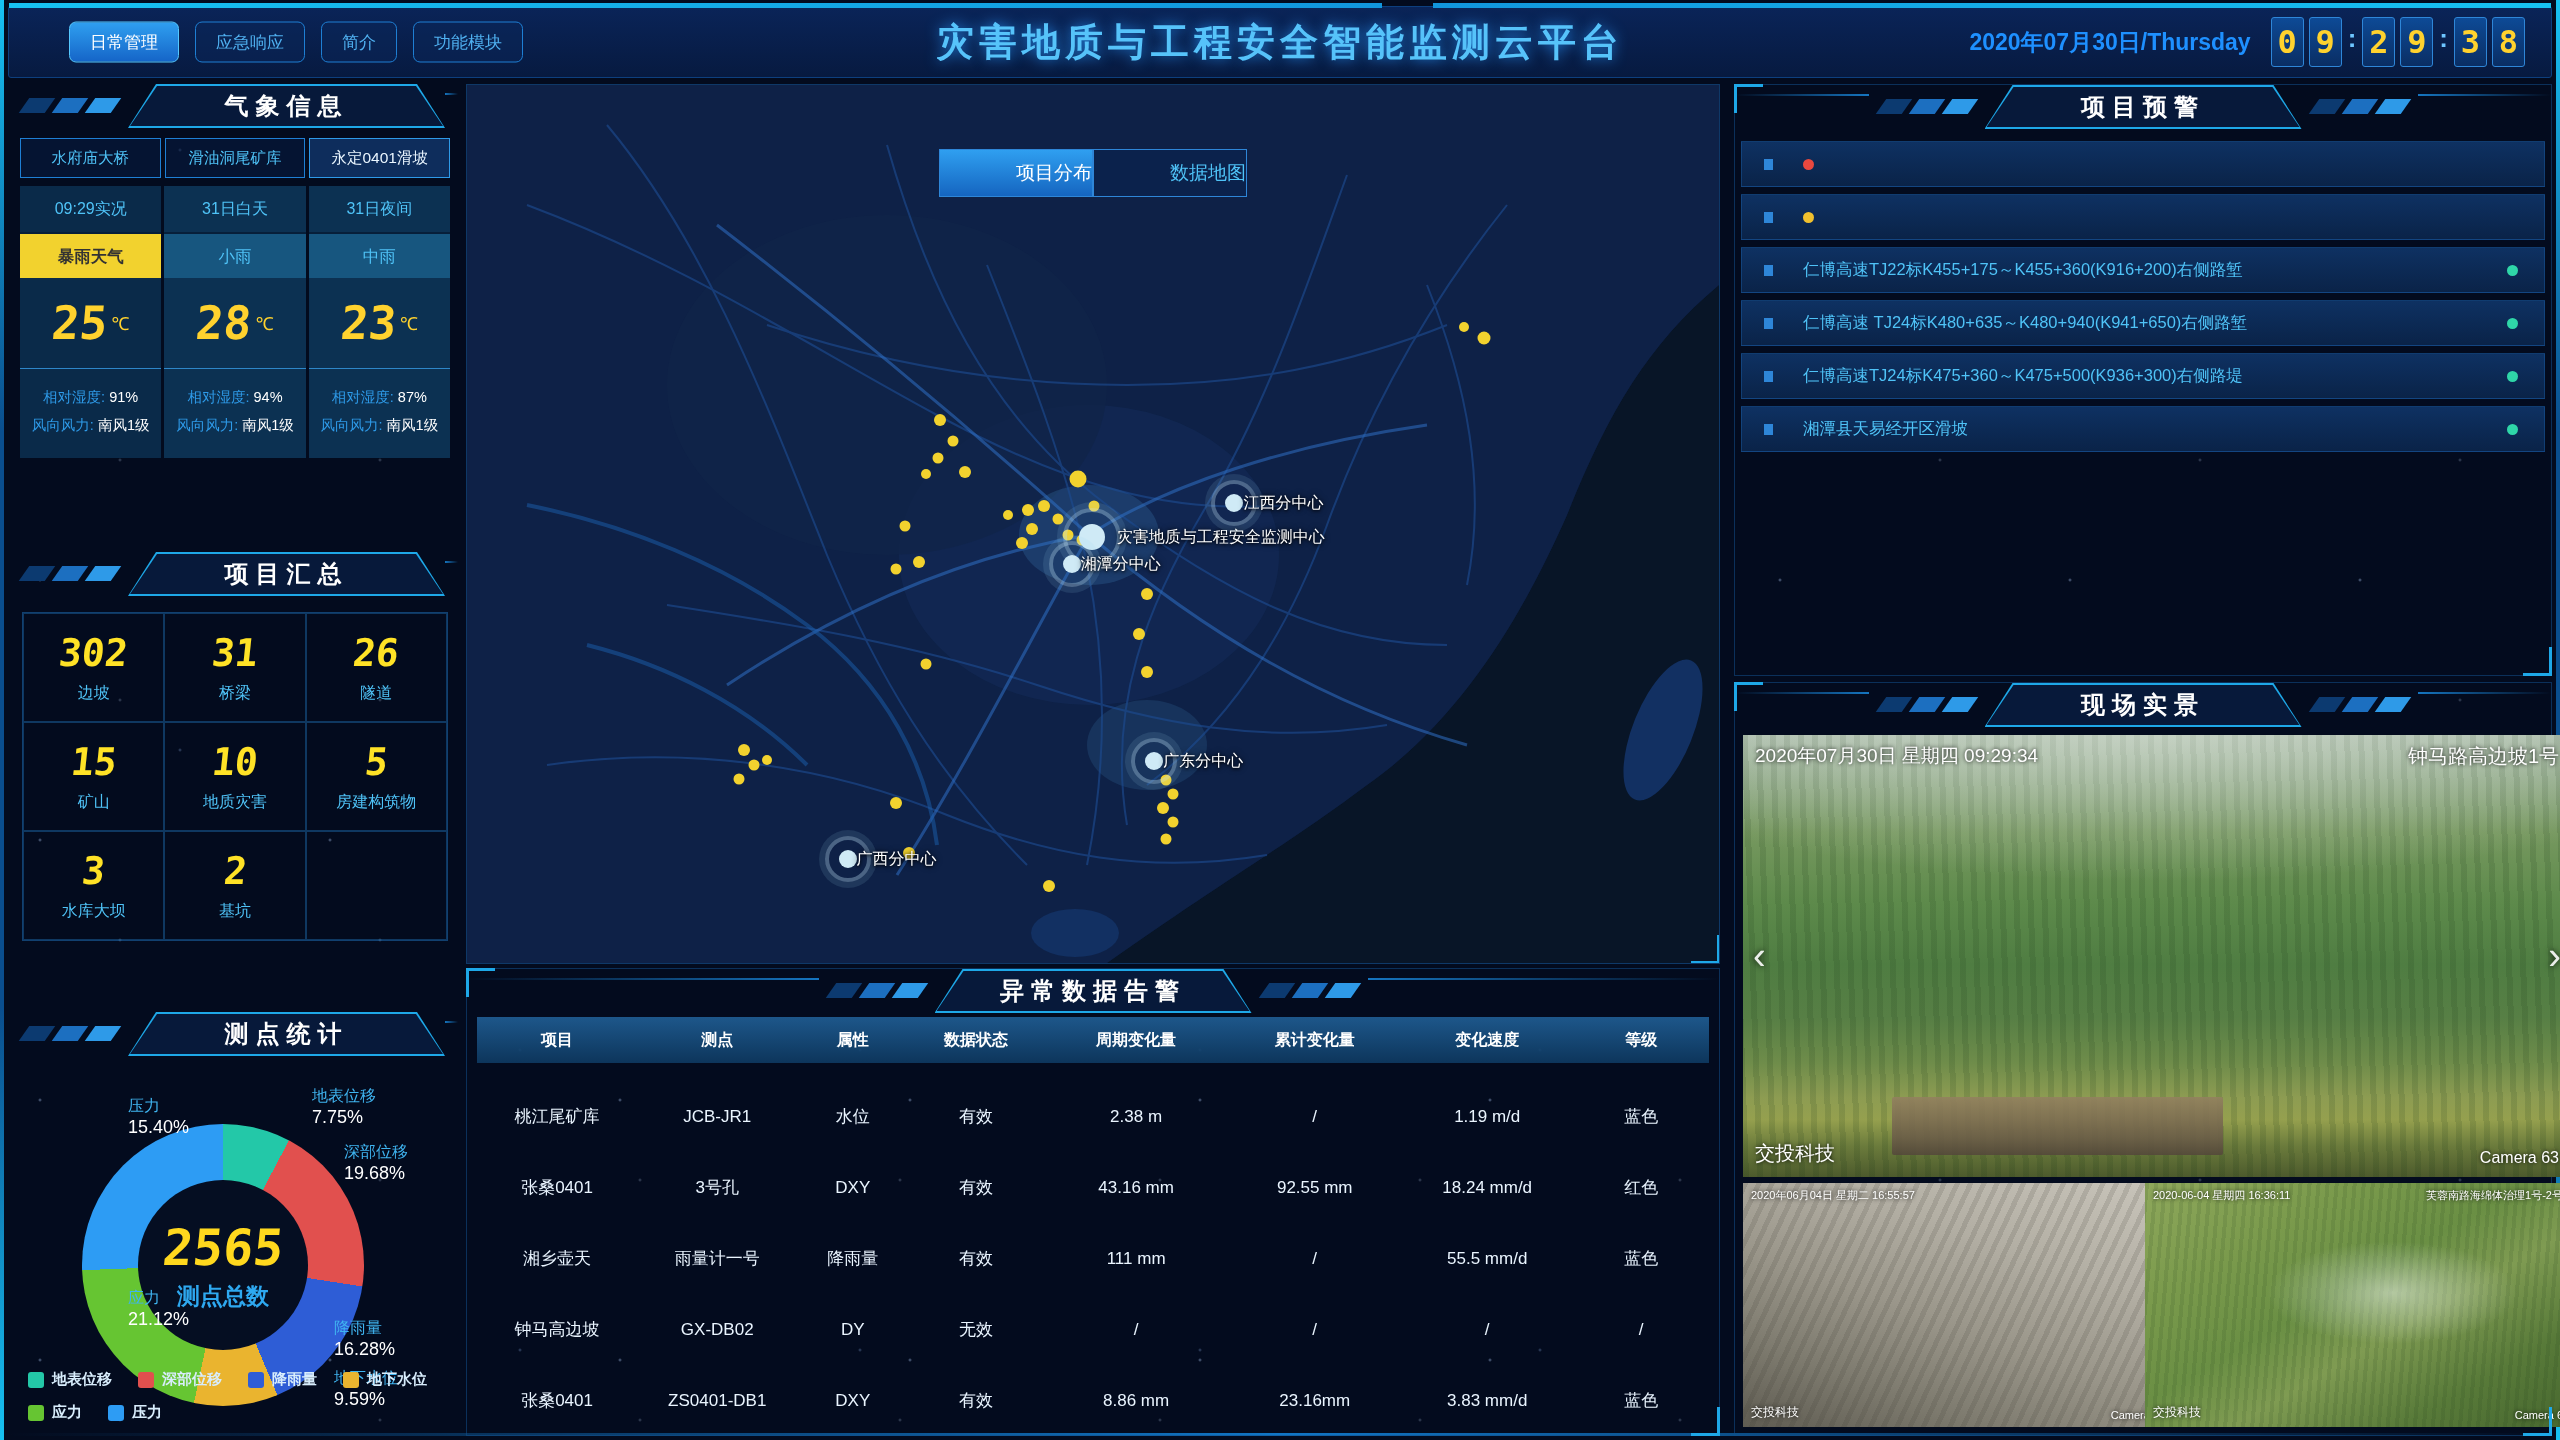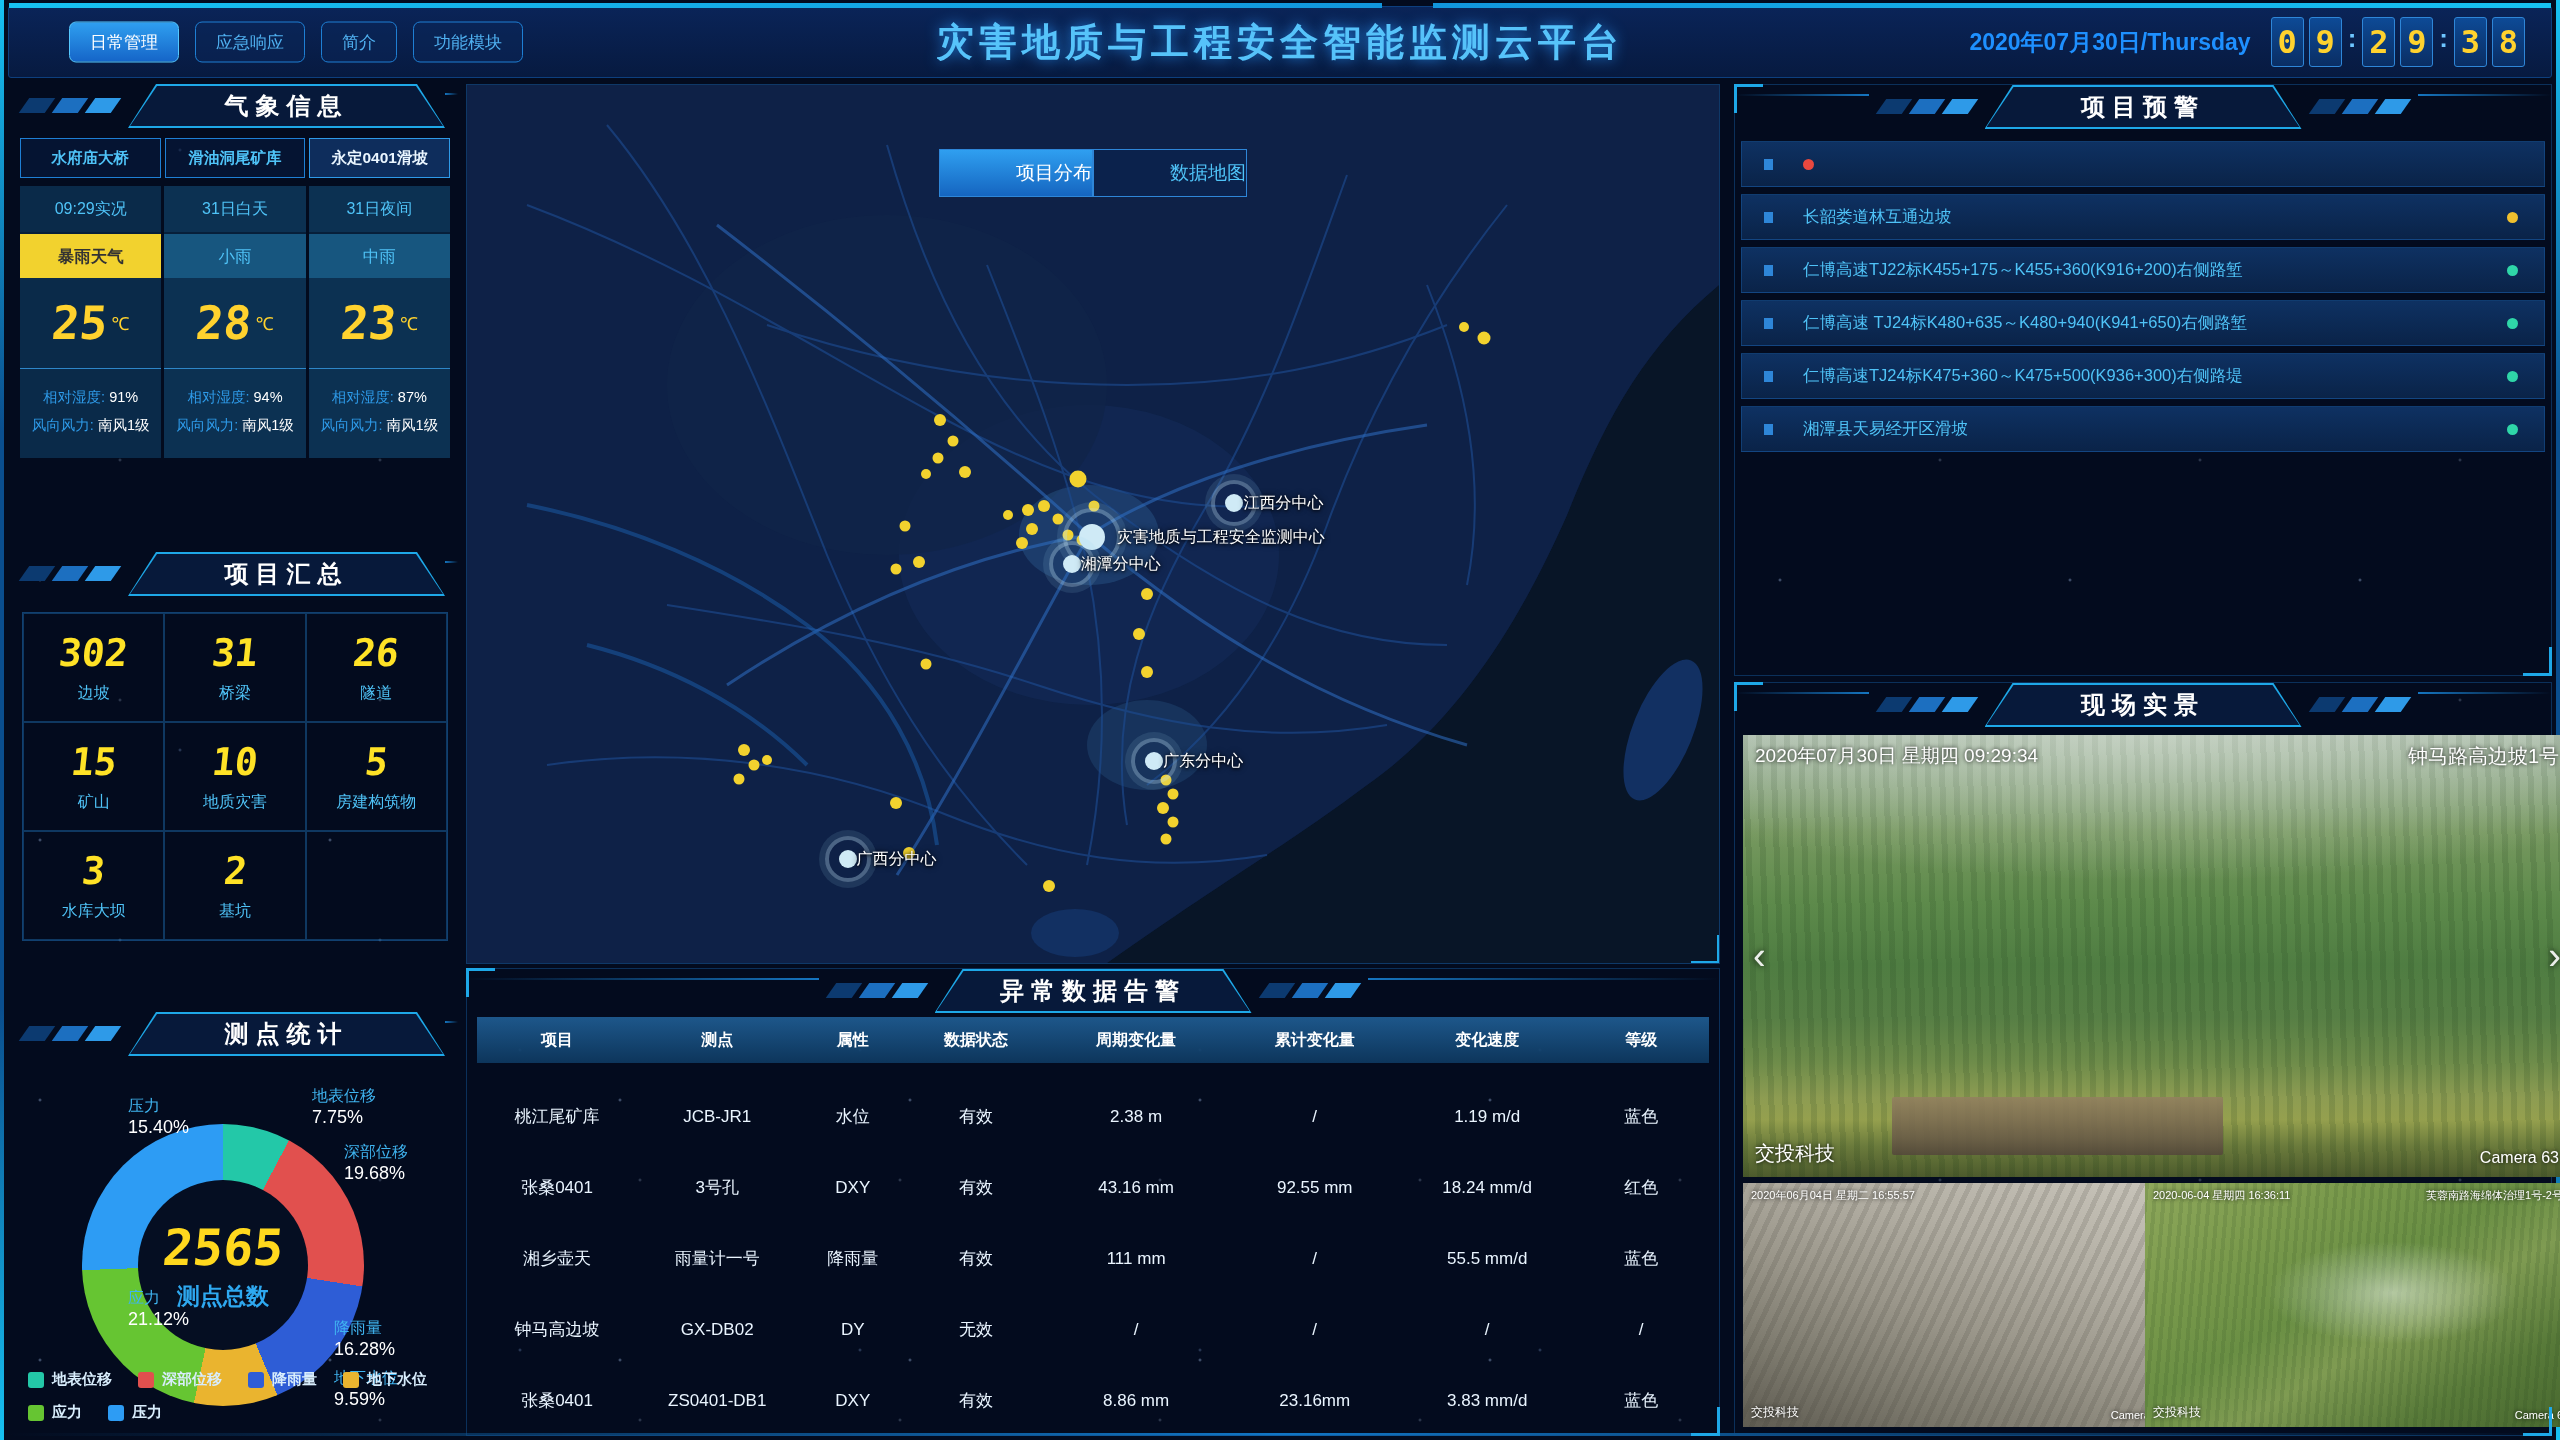--- a/index.html
+++ b/index.html
@@ -50,21 +50,21 @@
     clip-path:polygon(27px 0,calc(100% - 27px) 0,100% 100%,0 100%);}
   .ph-label{position:relative;z-index:2;color:#fff;font-size:24px;font-weight:bold;
     text-align:center;line-height:44px;letter-spacing:7px;white-space:nowrap;}
   .frame{border:1px solid rgba(18,80,140,.55);}
   .frame::before{content:"";position:absolute;left:-1px;top:-1px;width:26px;height:26px;
     border-left:3px solid #1ea8e8;border-top:3px solid #1ea8e8;}
   .frame::after{content:"";position:absolute;right:-1px;bottom:-1px;width:26px;height:26px;
     border-right:3px solid #1ea8e8;border-bottom:3px solid #1ea8e8;}
   
   .p-weather{left:12px;top:84px;width:446px;height:462px;}
-  .w-tabs{display:flex;gap:4px;margin:10px 8px 8px;font-weight:bold;}
+  .w-tabs{display:flex;gap:4px;margin:10px 8px 8px;}
   .w-tab{flex:1;text-align:center;line-height:38px;font-size:15.5px;color:#4fc3f7;cursor:pointer;
     border:1px solid #1e7fd4;background:rgba(8,30,70,.5);white-space:nowrap;}
   .w-tab.active{background:#0e2d5c;color:#eaf6ff;border-color:#2e9ae8;}
   .w-cols{display:flex;gap:3px;margin:2px 8px;}
   .w-col{flex:1;background:#0c3152;}
   .w-col:first-child{background:#0a2a49;}
   .w-time{height:46px;line-height:46px;text-align:center;color:#4fc3f7;font-size:16px;border-bottom:2px solid #071f3a;}
   .w-cond{height:44px;line-height:44px;text-align:center;font-size:16.5px;}
   .cond-storm{background:#f2d22e;color:#333;font-weight:bold;}
   .cond-rain{background:#17567f;color:#4fc3f7;}
@@ -603,21 +603,20 @@
       </div>
     <div class="ph-line rt"></div>
   </div>
   <div class="warn-list" id="warn-list">
       <div class="warn-item">
         <span class="warn-sq"></span>
         <span class="warn-dot" style="background: rgb(232, 72, 63);"></span>
       </div>
       <div class="warn-item">
         <span class="warn-sq"></span>
-        <span class="warn-label">长韶娄道林互通边坡</span>
         <span class="warn-dot" style="background: rgb(240, 192, 46);"></span>
       </div>
       <div class="warn-item">
         <span class="warn-sq"></span>
         <span class="warn-label">仁博高速TJ22标K455+175～K455+360(K916+200)右侧路堑</span>
         <span class="warn-dot" style="background: rgb(47, 214, 168);"></span>
       </div>
       <div class="warn-item">
         <span class="warn-sq"></span>
         <span class="warn-label">仁博高速 TJ24标K480+635～K480+940(K941+650)右侧路堑</span>

